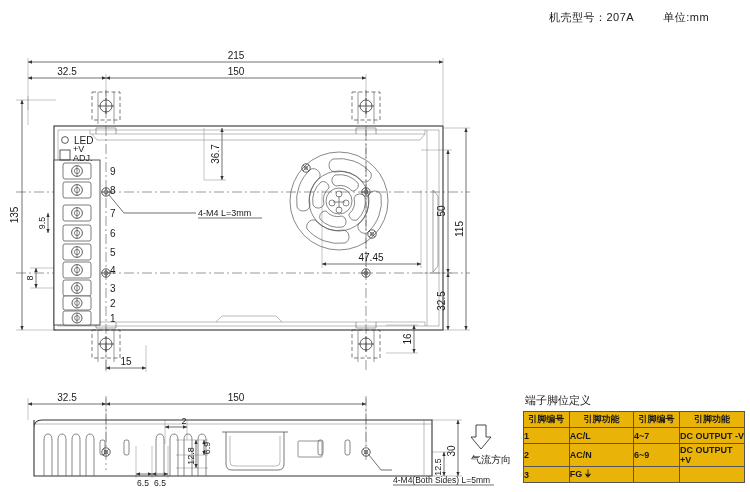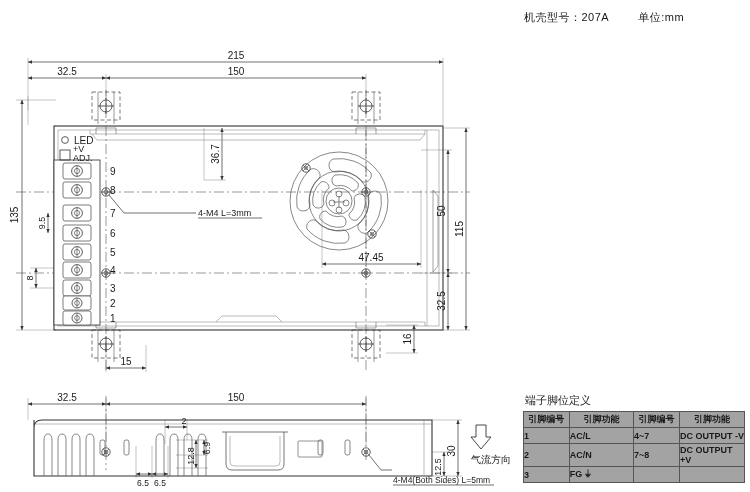--- a/index.html
+++ b/index.html
@@ -1,27 +1,27 @@
 <!DOCTYPE html>
 <html><head>
 <meta charset="utf-8">
 <style>
   html,body{margin:0;padding:0;background:#ffffff;}
   body{width:750px;height:492px;position:relative;overflow:hidden;
        font-family:"Liberation Sans","DejaVu Sans",sans-serif;color:#1a1a1a;}
   .abs{position:absolute;}
-  .hdr{top:10px;left:524px;font-size:11px;letter-spacing:.5px;white-space:nowrap;}
+  .hdr{top:10px;left:549px;font-size:11px;letter-spacing:.5px;white-space:nowrap;}
   .hdr .unit{margin-left:26px;}
   svg{display:block;}
   #dwg{position:absolute;top:0;left:0;}
   .tbl-wrap{position:absolute;left:523px;top:393px;width:248px;}
   .tbl-title{font-size:11px;margin:0 0 3px 2px;}
   table{border-collapse:collapse;font-size:9px;width:222px;}
   th,td{border:1px solid #555;padding:1px 0;height:13px;
-        font-weight:bold;background:#a3a3a3;}
+        font-weight:bold;background:#eab308;}
   th{font-weight:bold;}
   td.blank{border:1px solid #555;}
   .col-n{width:46px;}
   .col-f{width:65px;}
   .col-n2{width:46px;}
   .col-f2{width:65px;}
 </style>
 </head>
 <body>
 
@@ -423,21 +423,21 @@
     <tbody>
       <tr>
         <td>1</td>
         <td>AC/L</td>
         <td>4~7</td>
         <td>DC OUTPUT -V</td>
       </tr>
       <tr>
         <td>2</td>
         <td>AC/N</td>
-        <td>7~8</td>
+        <td>6~9</td>
         <td>DC OUTPUT +V</td>
       </tr>
       <tr>
         <td>3</td>
         <td>FG ⏚</td>
         <td class="blank"></td>
         <td class="blank"></td>
       </tr>
     </tbody>
   </table>

